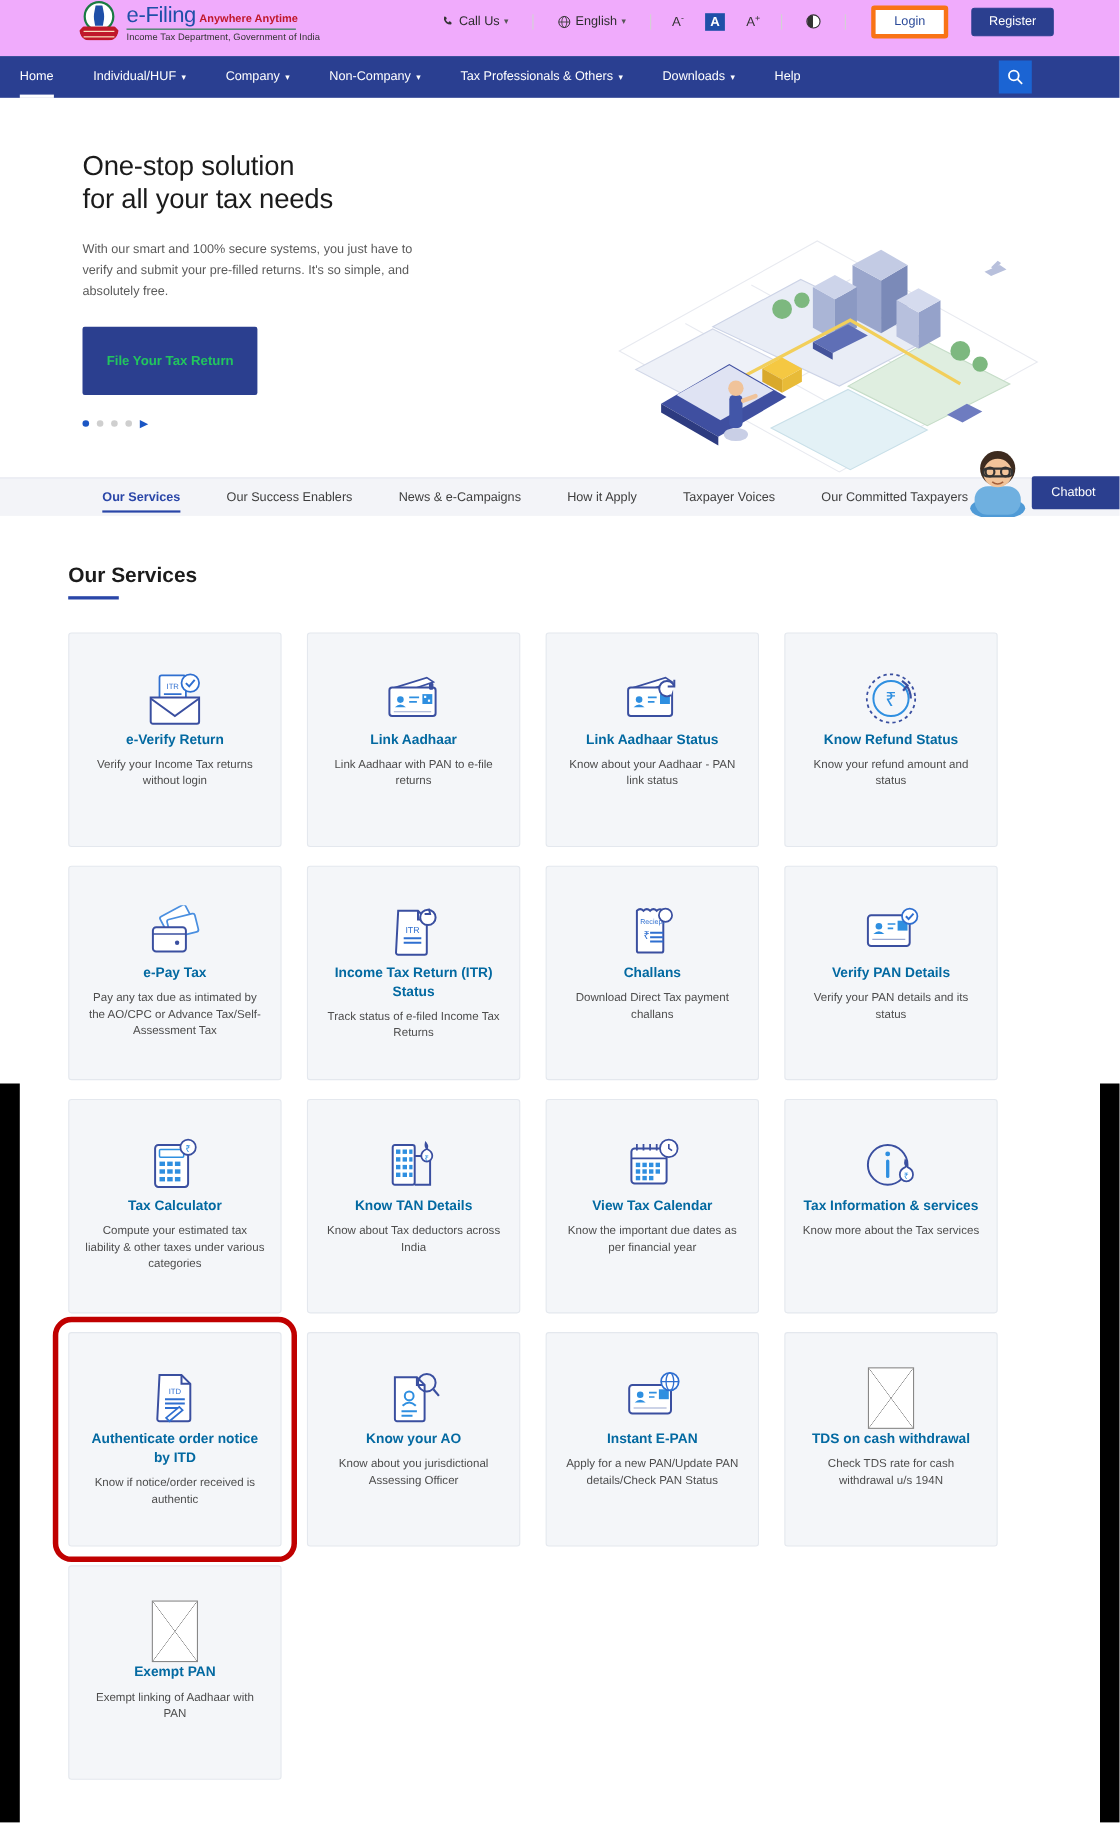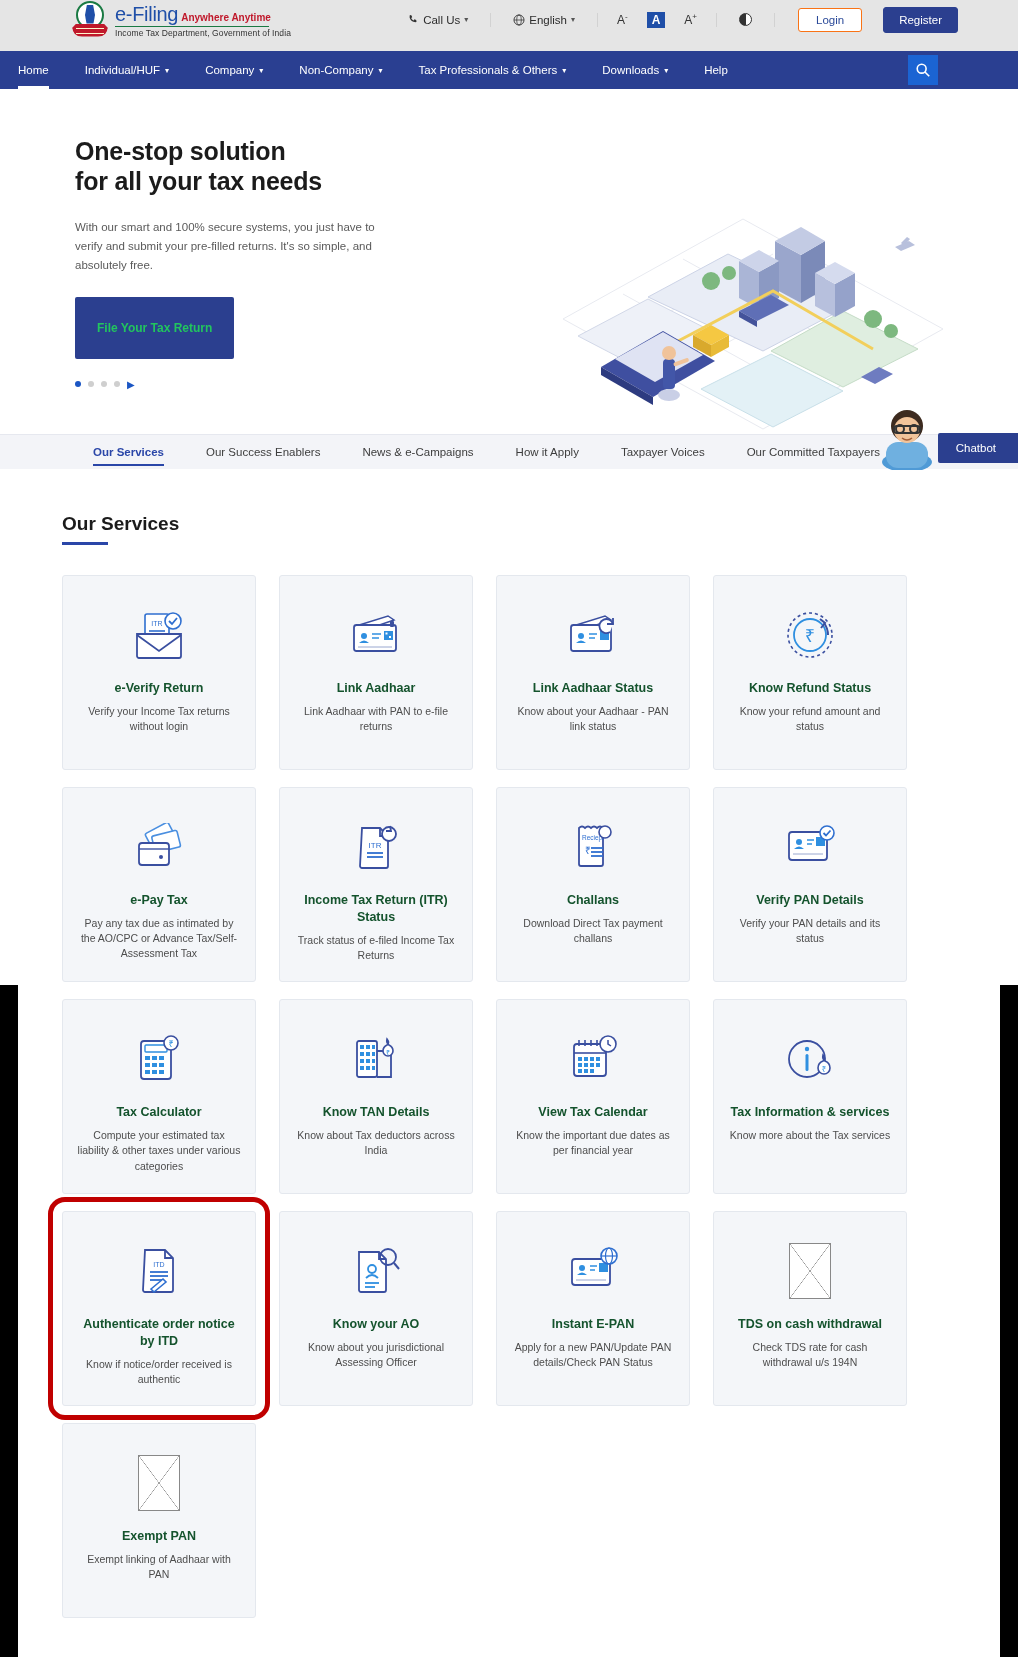--- a/index.html
+++ b/index.html
@@ -24,21 +24,21 @@
     width: 18px;
     top: 985px;
     height: 672px;
   }
   .letterbox-left { left: 0; }
   .letterbox-right { right: 0; }
 
   
   .topbar {
     height: 51px;
-    background: #e5e5e5;
+    background: #f0abfc;
     display: flex;
     align-items: center;
     padding: 0 60px 12px 72px;
     position: relative;
   }
   .logo-wrap { display: flex; align-items: center; gap: 7px; }
   .emblem {
     width: 36px; height: 38px;
     position: relative;
     flex: 0 0 auto;
@@ -97,21 +97,21 @@
   .fs-a { font-size: 12px; color: #333; padding: 0 6px; position: relative; }
   .fs-a sup { font-size: 8px; }
   .fs-a.active { background: #1f4fa8; color: #fff; padding: 1px 5px; font-weight: bold; }
   .contrast-ico {
     width: 13px; height: 13px; border-radius: 50%;
     border: 1.4px solid #333;
     background: linear-gradient(90deg, #333 50%, #fff 50%);
     display: inline-block;
   }
   .btn-login {
-    border: 1px solid #f97316; color: #2b4a99; background: #fff;
+    border: 4px solid #f97316; color: #2b4a99; background: #fff;
     font-size: 11.5px; padding: 5px 17px; border-radius: 3px; cursor: pointer;
     margin-left: 10px;
   }
   .btn-register {
     border: 1px solid #2b3f8f; color: #fff; background: #2b3f8f;
     font-size: 11.5px; padding: 6px 15px; border-radius: 3px; cursor: pointer;
     margin-left: 8px;
   }
 
   
@@ -137,21 +137,21 @@
     display: flex; align-items: center; justify-content: center;
     cursor: pointer;
   }
 
   
   .hero {
     height: 345px; background: #fff; position: relative;
     padding: 48px 0 0 75px;
   }
   .hero h1 {
-    font-size: 25px; line-height: 1.18; color: #1b1b1b; font-weight: bold;
+    font-size: 25px; line-height: 1.18; color: #1b1b1b; font-weight: normal;
     letter-spacing: -0.2px;
   }
   .hero p {
     margin-top: 22px; font-size: 11.5px; line-height: 1.65; color: #5a5a5a;
     max-width: 310px;
   }
   .hero-btn {
     margin-top: 22px; background: #2b3f8f; color: #22c55e; border: none;
     font-size: 12px; font-weight: bold; padding: 24px 22px; cursor: pointer;
     border-radius: 2px;
@@ -210,21 +210,21 @@
     border: 1px solid #e4e8ee;
     border-radius: 3px;
     min-height: 195px;
     padding: 30px 14px 18px;
     display: flex; flex-direction: column; align-items: center;
     text-align: center; cursor: pointer;
     position: relative;
   }
   .card .ico { height: 58px; display: flex; align-items: center; justify-content: center; }
   .card .ttl {
-    font-size: 12.5px; font-weight: bold; color: #14532d; margin-top: 16px;
+    font-size: 12.5px; font-weight: bold; color: #0369a1; 
     line-height: 1.35;
   }
   .card .dsc {
     font-size: 10.5px; color: #4d4d4d; margin-top: 7px; line-height: 1.45;
   }
   .card.highlight {
     outline: 5px solid #c00000;
     outline-offset: 9px;
   }
   .placeholder-box {

